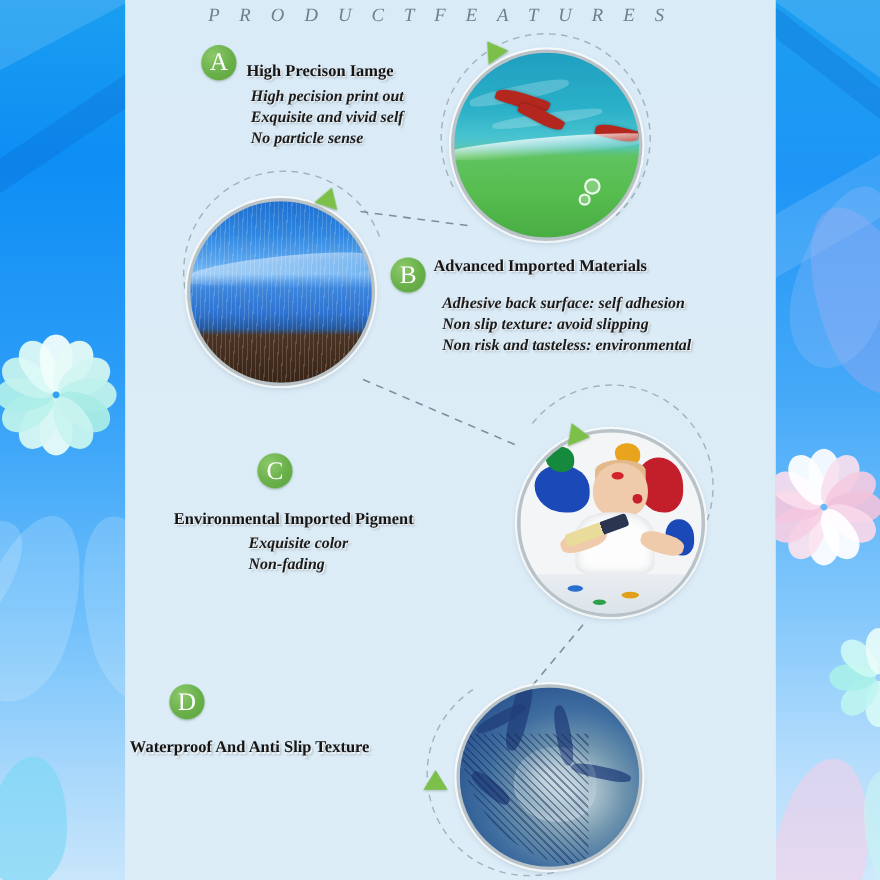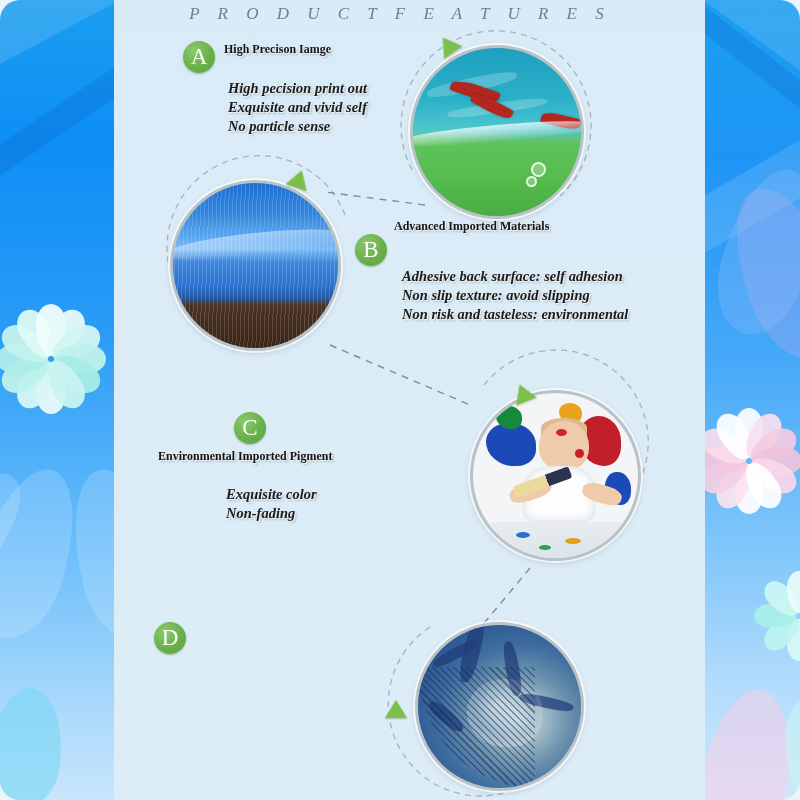--- a/index.html
+++ b/index.html
@@ -1,21 +1,21 @@
 <!DOCTYPE html>
 <html><head>
 <meta charset="utf-8">
 <style>
   html,body{margin:0;padding:0;}
   body{
     width:800px;height:800px;overflow:hidden;
     font-family:"Liberation Serif", serif;
     background:#eaf4fb;
   }
-  #stage{position:relative;width:800px;height:800px;overflow:hidden;border-radius:20px;}
+  #stage{position:relative;width:800px;height:800px;overflow:hidden;}
 
   
   .bg-left, .bg-right{position:absolute;top:0;height:800px;overflow:hidden;}
   .bg-left{left:0;width:114px;
     background:linear-gradient(180deg,#1a9ef0 0%,#0d8ef5 18%,#2a9cf7 42%,#6fc0fb 70%,#a9d8fb 88%,#c9e6fb 100%);}
   .bg-right{right:0;width:95px;
     background:linear-gradient(180deg,#1a9ef0 0%,#1e95f6 20%,#46a9f8 45%,#7fc6fb 68%,#b3dcfc 86%,#cfe8fc 100%);}
 
   .band{position:absolute;background:rgba(255,255,255,.13);}
   .band.dark{background:rgba(10,90,190,.22);}
@@ -125,22 +125,22 @@
     position:absolute;width:32px;height:32px;border-radius:50%;
     background:radial-gradient(circle at 34% 30%, #8cc96a 0%, #69b04a 55%, #5da441 100%);
     color:#ffffff;font-family:"Liberation Serif", serif;
     font-size:23px;line-height:32px;text-align:center;font-weight:400;
     box-shadow:0 1px 2px rgba(40,80,40,.35);
   }
 
   
   .heading{
     position:absolute;white-space:nowrap;
-    font-family:"Liberation Serif", serif;font-weight:700;font-size:12px;
-    color:#151515;text-shadow:1px 1px 1px rgba(255,255,255,.9), 2px 2px 2px rgba(120,135,145,.55);
+    font-family:"Liberation Serif", serif;font-weight:700;font-size:15px;
+    color:#151515;text-shadow:1px 1px 1px rgba(255,255,255,.9), 2px 2px 2px rgba(120,135,145,.55);margin-top:15px;
   }
   .body{
     position:absolute;
     font-family:"Liberation Serif", serif;font-style:italic;font-weight:700;
     font-size:14.5px;line-height:19px;color:#1b1b1b;
     text-shadow:1px 1px 1px rgba(255,255,255,.85), 2px 2px 2px rgba(120,135,145,.5);
     white-space:pre-line;
   }
 </style>
 </head>
@@ -302,14 +302,15 @@
   <div class="body" style="left:402px;top:267px;">Adhesive back surface: self adhesion
 Non slip texture: avoid slipping
 Non risk and tasteless: environmental</div>
 
   <div class="badge" style="left:234px;top:412px;">C</div>
   <div class="heading" style="left:158px;top:449px;">Environmental Imported Pigment</div>
   <div class="body" style="left:226px;top:485px;">Exquisite color
 Non-fading</div>
 
   <div class="badge" style="left:154px;top:622px;">D</div>
+  <div class="heading" style="left:118px;top:657px;">Waterproof And Anti Slip Texture</div>
 
 </div>
 
 </body></html>

